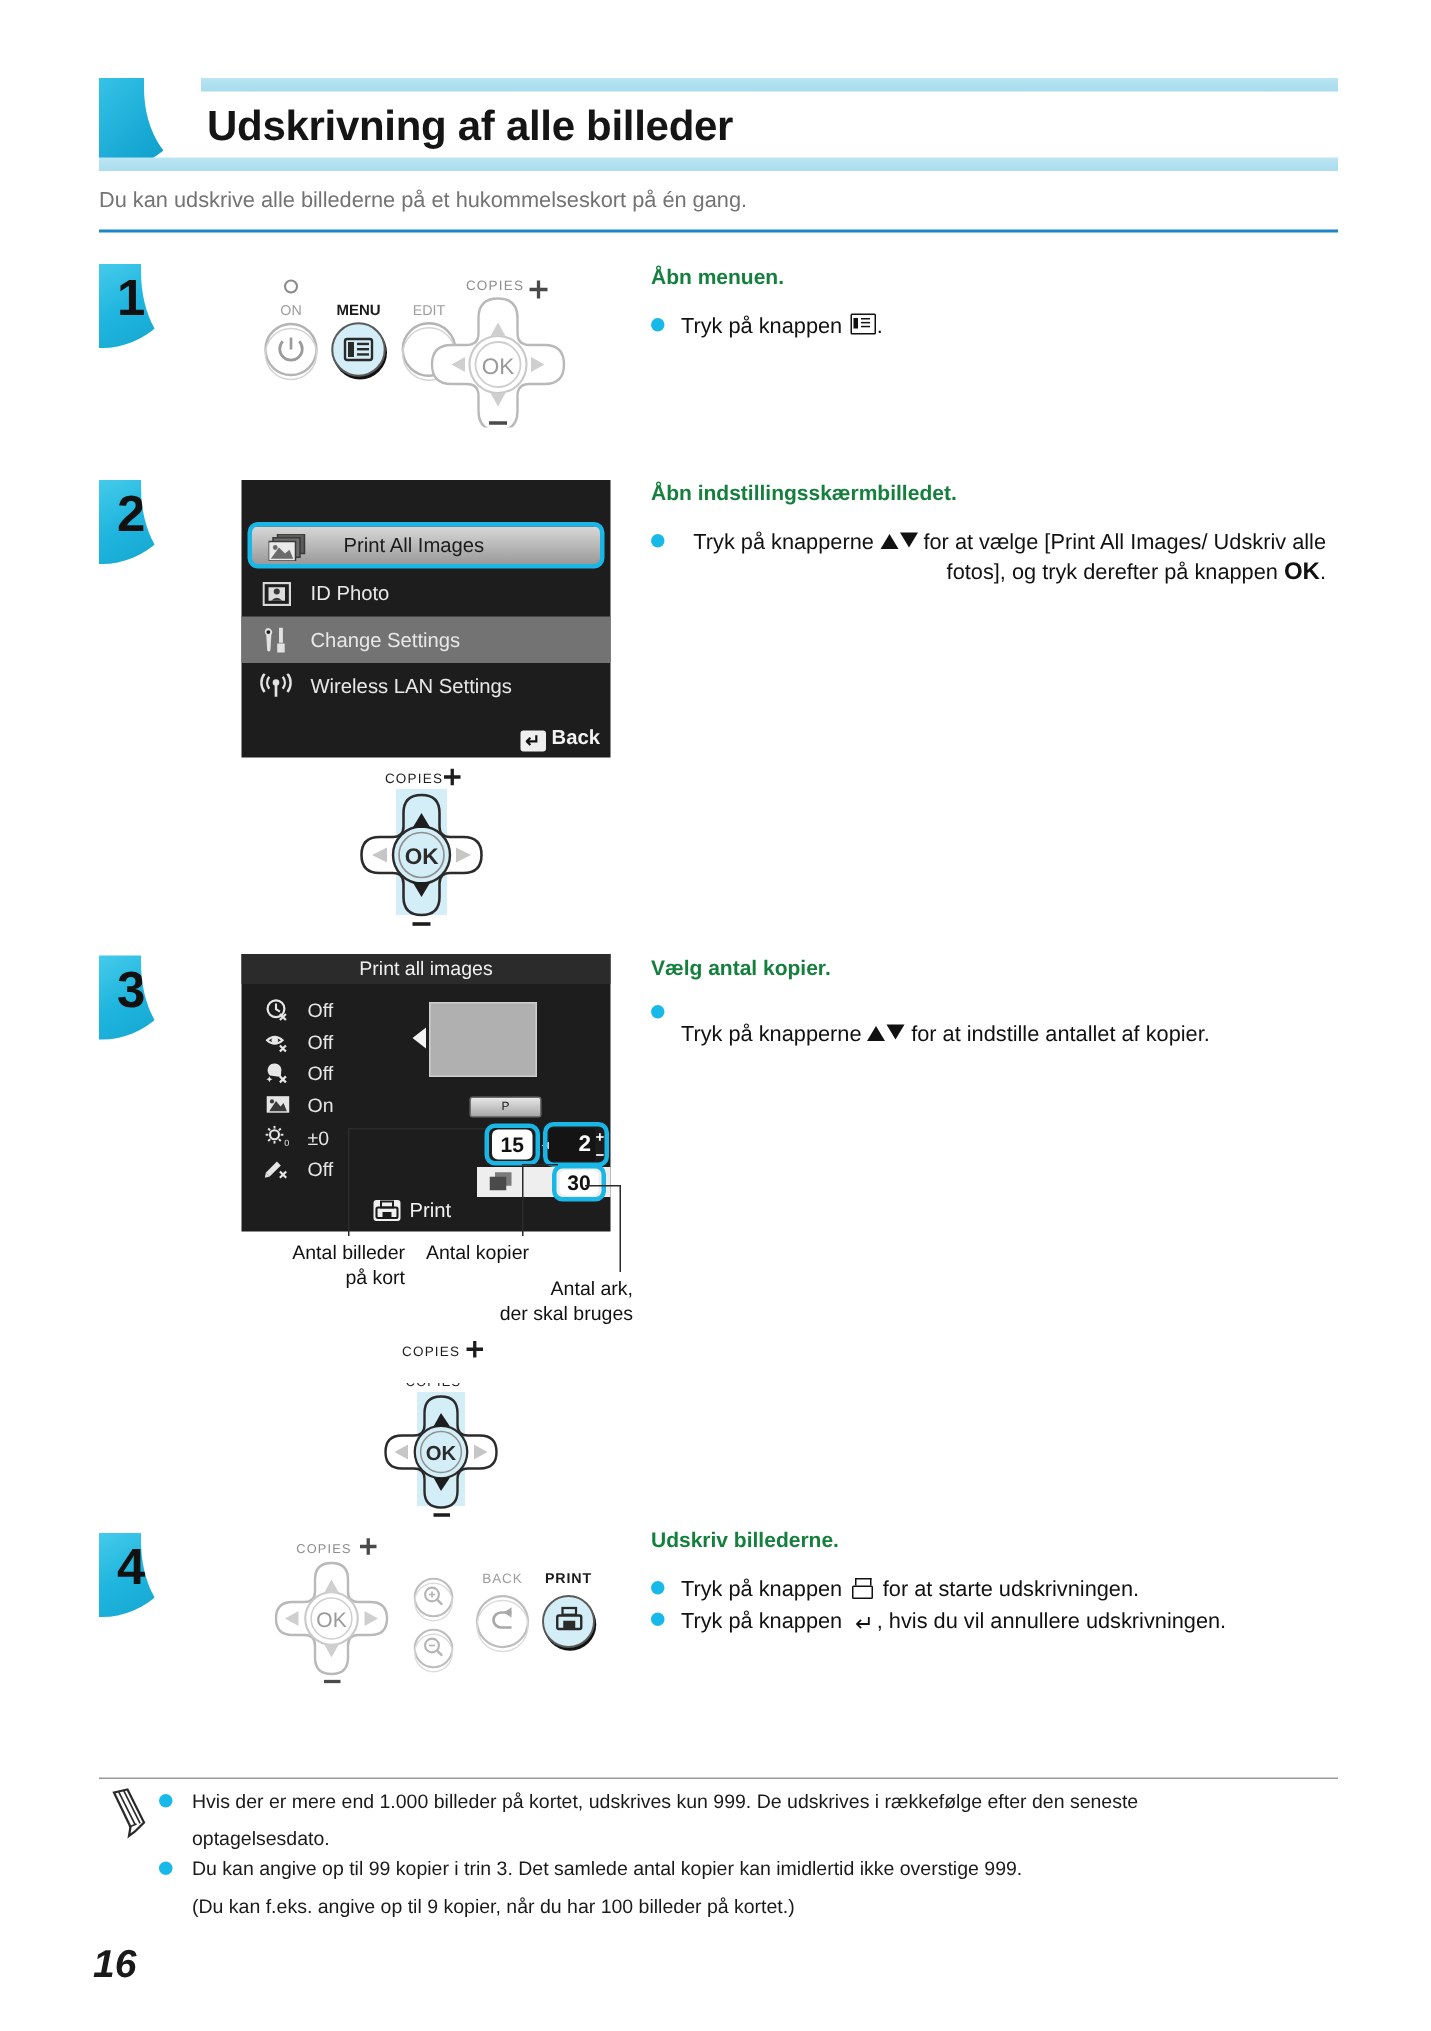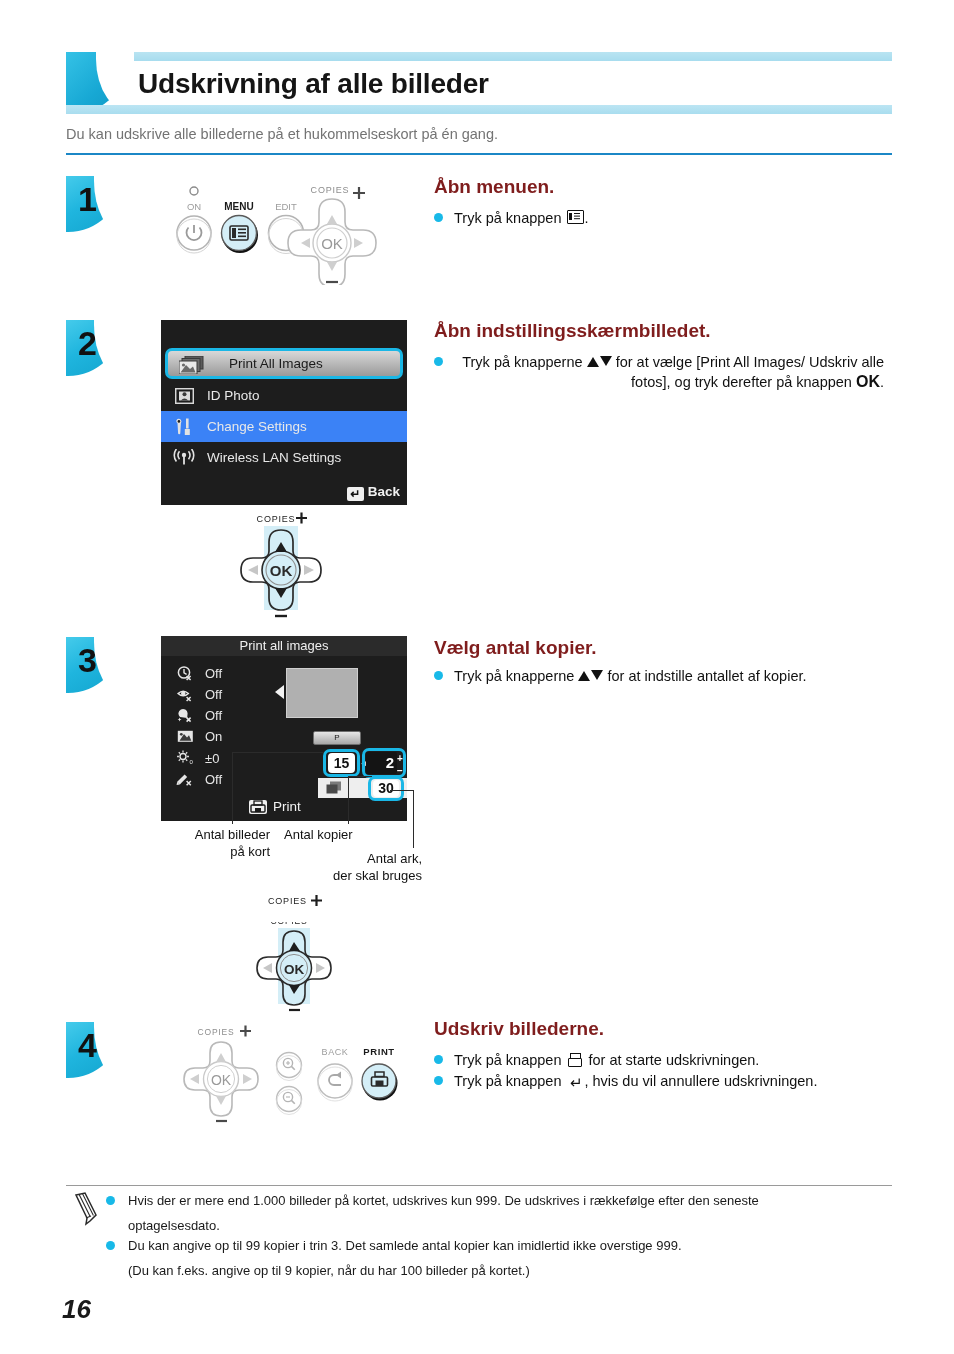--- a/index.html
+++ b/index.html
@@ -34,21 +34,21 @@
      background:linear-gradient(150deg,#45cbeb 0%,#1fb5de 45%,#12a3cd 100%);
      border-bottom-right-radius:54px 54px;
      color:#111; font-size:34px; font-weight:bold; font-style:italic;
      text-align:left;}
   .badge span{position:absolute; left:12px; top:4px; font-style:normal;
      font-family:"Liberation Sans", sans-serif;}
   .badge .cut{position:absolute; right:-2px; top:-2px; width:30px; height:60px;
      background:#fff; border-bottom-left-radius:34px 60px;}
 
   
-  .s-title{position:absolute; font-size:19px; font-weight:bold; color:#7f1d1d;}
+  .s-title{position:absolute; font-size:14px; font-weight:bold; color:#15803d;}
   .bullet-row{position:absolute; font-size:14.5px; line-height:20px; color:#111;text-align:right;}
   .dot{display:inline-block; width:9px; height:9px; border-radius:50%;
      background:#18b9e8; margin-right:11px; vertical-align:1px;}
   .bl-text{display:inline-block; vertical-align:top; max-width:430px;}
 
   
   .ic-menu{display:inline-block; width:15px; height:12px; border:1.6px solid #111;
      border-radius:1px; position:relative; vertical-align:-1px; margin:0 1px;}
   .ic-menu::before{content:""; position:absolute; left:1.5px; top:1.5px; width:3px; height:7px; background:#111;}
   .ic-menu::after{content:""; position:absolute; left:6px; top:2px; width:6px; height:1.4px;
@@ -64,21 +64,21 @@
   .ic-back{display:inline-block; width:15px; height:13px; position:relative; vertical-align:-2px; margin:0 2px;
      font-size:15px; line-height:13px; color:#111;}
 
   
   .lcd{position:absolute; background:#1d1d1d;}
 
   
   .m-row{position:absolute; left:0; width:100%; height:31px; color:#e8e8e8;
      font-size:13.5px; display:flex; align-items:center;}
   .m-row .mi{width:46px; display:flex; justify-content:center; align-items:center;}
-  .m-row.alt{background:#3b82f6;}
+  .m-row.alt{background:#737373;}
   .m-sel{position:absolute; left:4px; width:238px; height:31px;
      background:linear-gradient(to bottom,#d8d8d8,#9a9a9a);
      border:3px solid #1ab7e6; border-radius:7px; box-sizing:border-box;}
   .m-sel-label{position:absolute; left:68px; top:0; height:31px; line-height:31px;
      color:#1b1b1b; font-size:13.5px;}
   .m-back{position:absolute; right:7px; bottom:4px; color:#f2f2f2; font-size:13.5px; font-weight:bold;}
   .backbox{display:inline-block; width:17px; height:14px; background:#efefef; color:#111;
      border-radius:2px; font-size:12px; line-height:14px; text-align:center; vertical-align:-2px; margin-right:4px;}
 
   
@@ -415,21 +415,21 @@
 </div>
 <div style="position:absolute; left:268px; top:896px; font-size:9px; color:#1d1d1d; letter-spacing:0.8px;">COPIES</div>
 <div style="position:absolute; left:310px; top:893px; width:13px; height:13px;">
   <svg width="13" height="13" viewBox="0 0 13 13">
       <path d="M1 6.5 h11 M6.5 1 v11" stroke="#1d1d1d" stroke-width="2.2"></path>
     </svg>
 </div>
 
 <div class="s-title" style="left:434px; top:637px;text-align:right;">Vælg antal kopier.</div>
 <div class="bullet-row" style="left:434px; top:666px;">
-  <span class="dot"></span><span class="bl-text" style="max-width:460px;"><span>Tryk på knapperne</span> <span class="tri-u"></span><span class="tri-d"></span> <span>for at indstille antallet af kopier.</span></span>
+  <span class="dot"></span><span class="bl-text" style="max-width:460px;margin-top:14px;"><span>Tryk på knapperne</span> <span class="tri-u"></span><span class="tri-d"></span> <span>for at indstille antallet af kopier.</span></span>
 </div>
 
 <div class="badge" style="left:66px; top:1022px;">
   <span>4</span>
   <div class="cut"></div>
 </div>
 
 <div class="panel" style="left:168px; top:1022px; width:240px; height:120px;">
   <svg width="240" height="120" viewBox="0 0 240 120">
 

